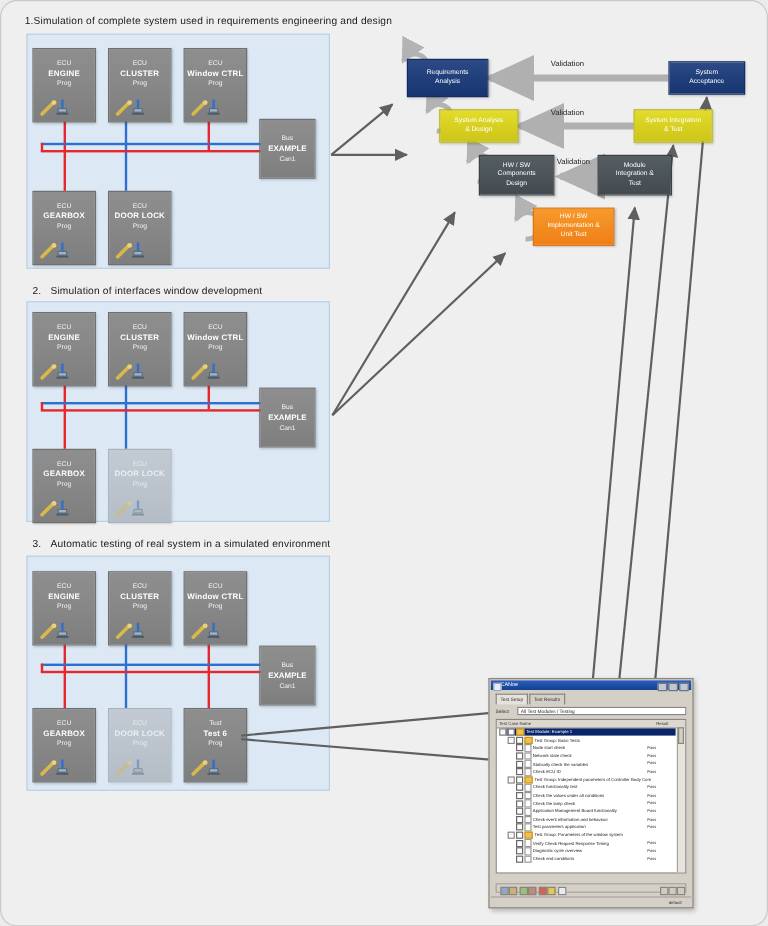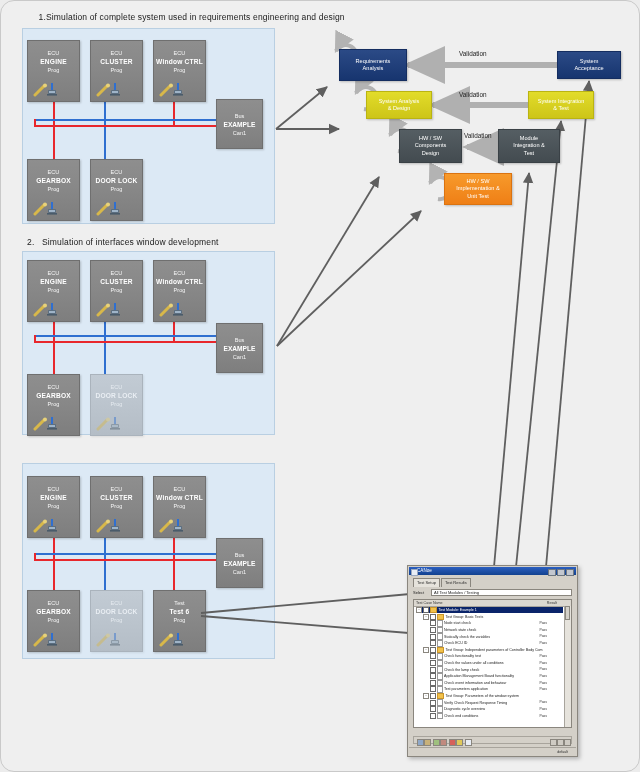--- a/index.html
+++ b/index.html
@@ -166,21 +166,21 @@
   .scrollv{
     position:absolute;right:0;top:6px;bottom:0;width:6px;background:#e6e3dc;border-left:1px solid #a8a49c;
   }
   .scrollv .thumb{position:absolute;left:0;top:0;width:5px;height:14px;background:#d4d0c8;border:1px solid #8a867e;box-sizing:border-box;}
 </style>
 </head>
 <body>
 
 <div id="page">
 
-  <div class="sec-head" style="left:30px;top:11px;text-align:right;">
+  <div class="sec-head" style="left:12px;top:11px;text-align:right;">
     <span class="num">1.</span><span>Simulation of complete system used in requirements engineering and design</span>
   </div>
   <div class="panel" style="left:21px;top:27px;width:253px;height:196px;"></div>
 
   <div class="wire wv-red" style="left:52px;top:88px;height:70px;"></div>
   <div class="wire wv-blue" style="left:103px;top:88px;height:70px;"></div>
   <div class="wire wv-red" style="left:172px;top:88px;height:36px;"></div>
   <div class="wire wh-blue" style="left:33px;top:118px;width:190px;"></div>
   <div class="wire wh-red" style="left:33px;top:124px;width:190px;"></div>
   <div class="wire wv-red" style="left:33px;top:118px;height:7px;"></div>
@@ -373,20 +373,23 @@
           <rect x="14" y="12" width="10" height="1.6" fill="#4a5b6a"></rect>
         </g>
     </svg>
   </div>
   <div class="busbox" style="left:215px;top:322px;">
     <div class="l1">Bus</div>
     <div class="l2">EXAMPLE</div>
     <div class="l3">Can1</div>
   </div>
 
+  <div class="sec-head" style="left:26px;top:447px;">
+    <span class="num">3.</span><span>Automatic testing of real system in a simulated environment</span>
+  </div>
   <div class="panel" style="left:21px;top:462px;width:253px;height:196px;"></div>
 
   <div class="wire wv-red" style="left:52px;top:524px;height:65px;"></div>
   <div class="wire wv-blue" style="left:103px;top:524px;height:65px;"></div>
   <div class="wire wv-red" style="left:172px;top:524px;height:65px;"></div>
   <div class="wire wh-blue" style="left:33px;top:552px;width:190px;"></div>
   <div class="wire wh-red" style="left:33px;top:558px;width:190px;"></div>
   <div class="wire wv-red" style="left:33px;top:552px;height:7px;"></div>
 
   <div class="ecu" style="left:26px;top:475px;">

